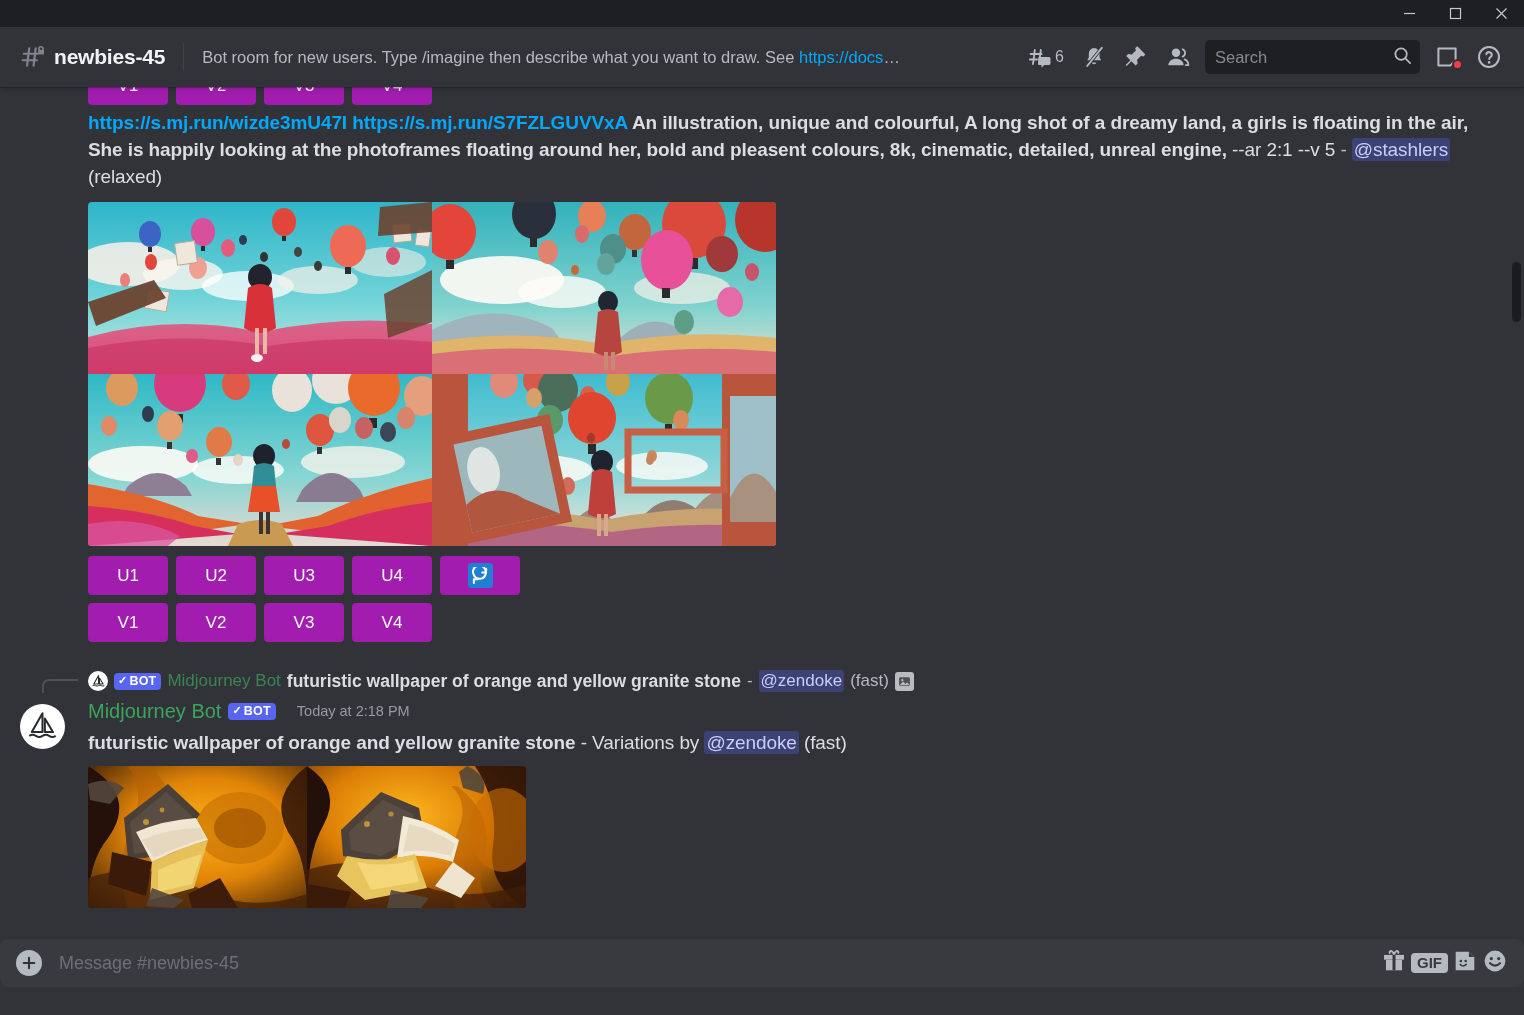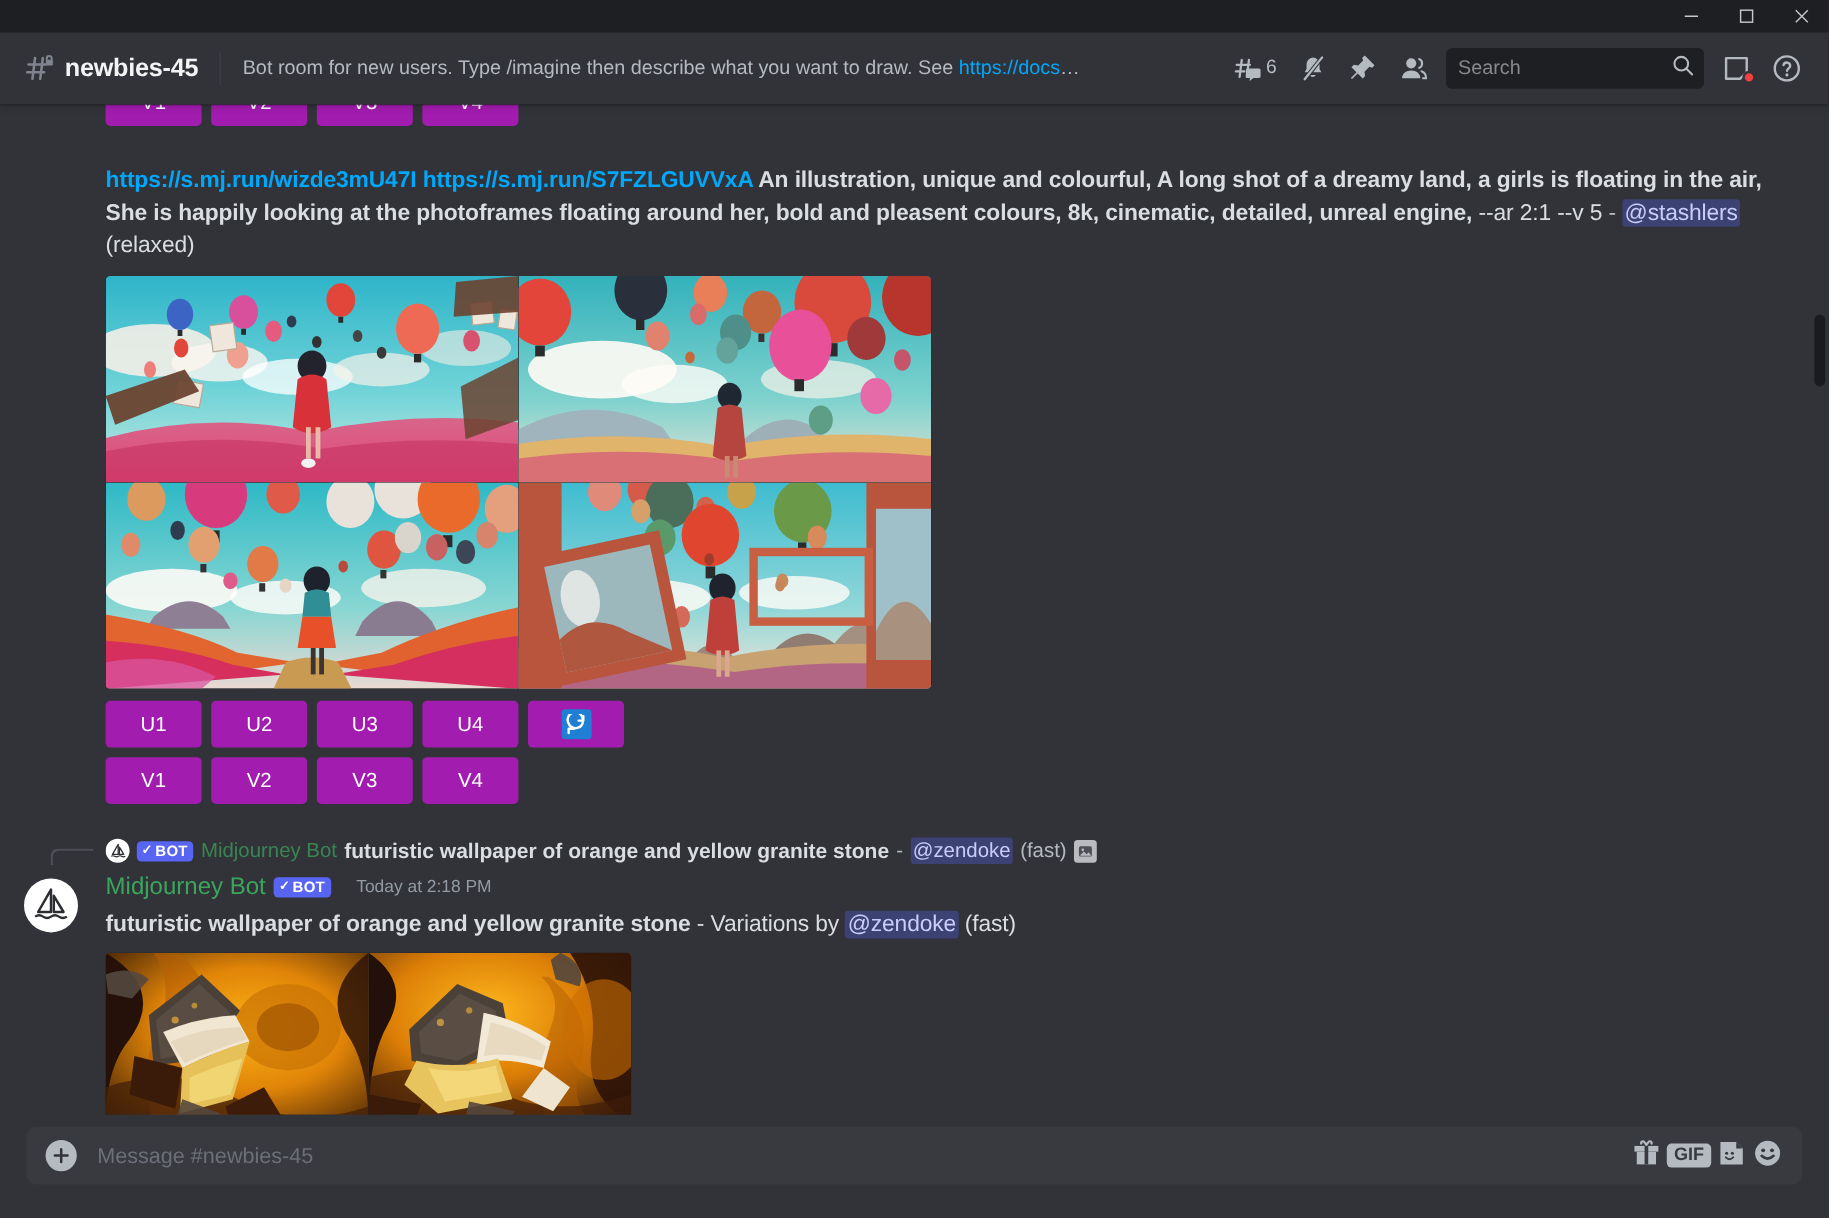--- a/index.html
+++ b/index.html
@@ -87,21 +87,21 @@
     cursor: pointer; padding: 0 14px;
   }
   .refresh-glyph {
     width: 25px; height: 25px; background: #1f7fd4; border-radius: 3px;
     display: flex; align-items: center; justify-content: center;
   }
 
   
   .msgtext {
     color: #dbdee1; font-size: 19px; line-height: 27px;
-    font-weight: 700; max-width: 1390px; margin-top: 32px;
+    font-weight: 700; max-width: 1390px; margin-top: 4px;
     letter-spacing: -0.1px;
   }
   .msgtext .lnk { color: #00a8fc; }
   .mention {
     background: rgba(88,101,242,0.32); color: #c9cdfb;
     border-radius: 3px; padding: 1px 2px; font-weight: 500;
   }
   .normal { font-weight: 400; color: #dbdee1; }
   .dim { font-weight: 400; color: #b5bac1; }
 
@@ -155,21 +155,21 @@
   .grid2 {
     width: 438px; margin-top: 12px; border-radius: 4px; overflow: hidden;
     display: grid; grid-template-columns: 1fr 1fr; background: #202225;
   }
   .cell2 { position: relative; height: 142px; overflow: hidden; }
 
   
   .composer {
     position: absolute; left: 0; right: 0; bottom: 0; height: 86px;
     background: #313338; display: flex; align-items: flex-start;
-    padding: 0 22px;
+    padding: 0 0;
   }
   .composer-inner {
     width: 100%; height: 48px; margin-top: 10px; background: #383a40;
     border-radius: 8px; display: flex; align-items: center; padding: 0 16px 0 16px;
   }
   .plus-btn {
     width: 26px; height: 26px; border-radius: 50%; background: #b5bac1;
     display: flex; align-items: center; justify-content: center; flex: none;
   }
   .composer-ph { color: #6d6f78; font-size: 18px; margin-left: 17px; flex: 1; }

